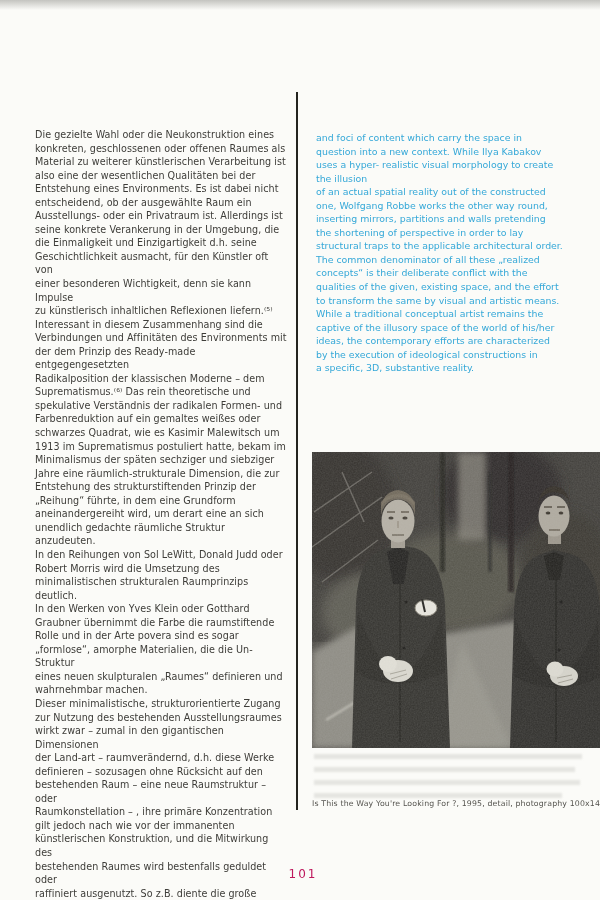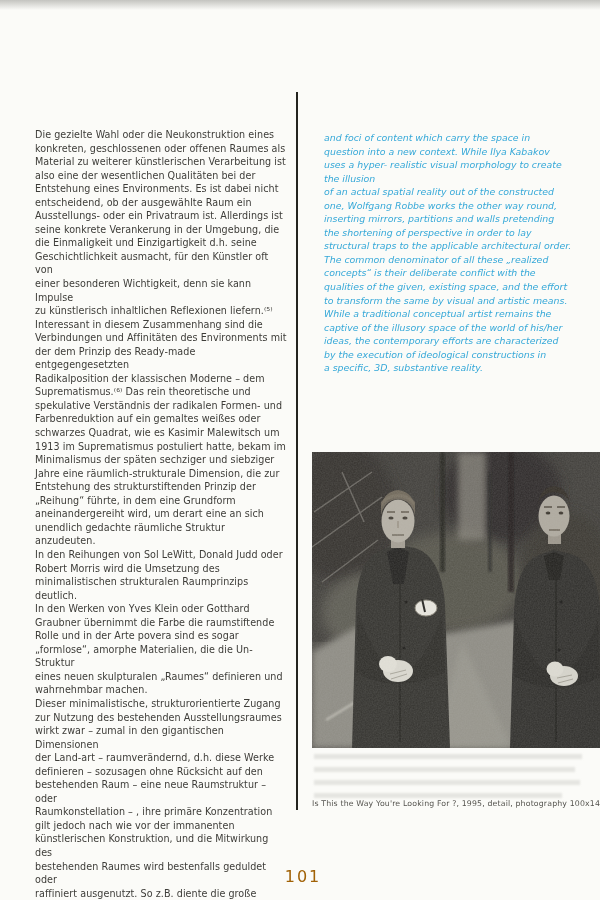--- a/index.html
+++ b/index.html
@@ -20,23 +20,22 @@
   }
   .col-left {
     position: absolute; left: 35px; top: 128px; width: 252px;
     font-size: 9.6px; line-height: 13.55px;
     color: #3d3c38; letter-spacing: 0.05px;
     white-space: pre-line;
   }
   .col-right {
     position: absolute; left: 316px; top: 131px; width: 276px;
     font-size: 9.4px; line-height: 13.55px;
-    font-style: italic; color: #35a8d8;
+    color: #35a8d8;
     white-space: pre-line;
-    margin-left: 8px;
   }
   .photo {
     position: absolute; left: 312px; top: 452px;
     width: 288px; height: 296px; overflow: hidden;
     background: #4a4844;
   }
   .showthrough {
     position: absolute; left: 314px; top: 754px; width: 274px;
   }
   .showthrough .ghost-line {
@@ -44,21 +43,21 @@
     background: rgba(185,183,176,0.32);
     filter: blur(1px);
   }
   .caption {
     position: absolute; left: 312px; top: 799px; width: 300px;
     font-size: 7.8px; color: #55544f; letter-spacing: 0.15px;
     white-space: nowrap;
   }
   .page-number {
     position: absolute; left: 283px; top: 867px; width: 40px;
-    font-size: 16px; color: #a16207; letter-spacing: 2px;
+    font-size: 12px; color: #be185d; letter-spacing: 2px;
     text-align: center;
   }
 </style>
 </head>
 <body>
 
 <div class="scan-edge-top"></div>
 
 <div class="col-left">Die gezielte Wahl oder die Neukonstruktion eines
 konkreten, geschlossenen oder offenen Raumes als

